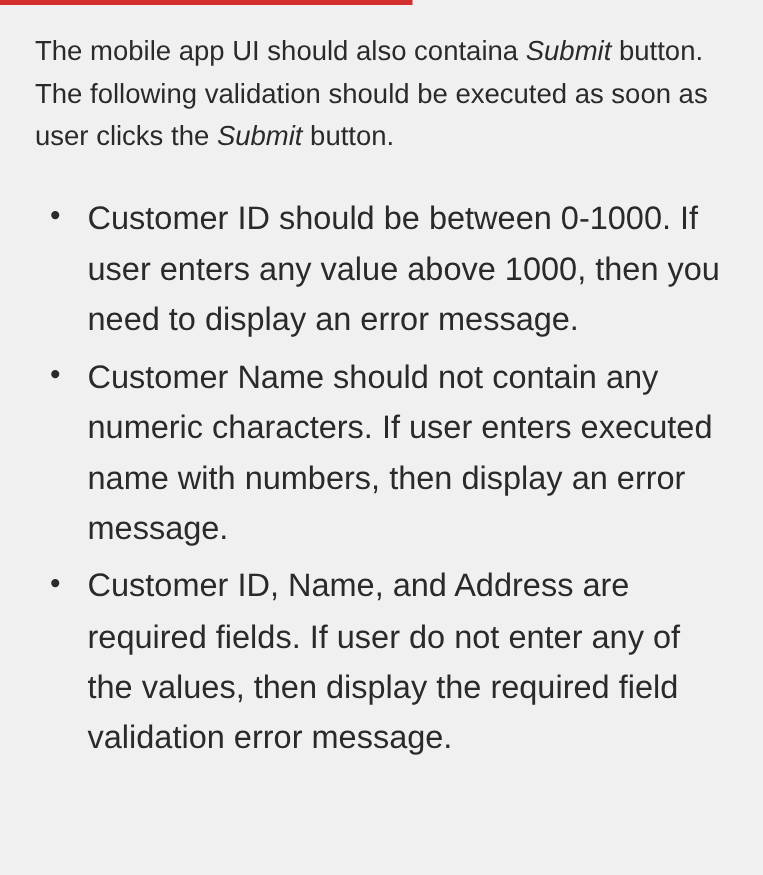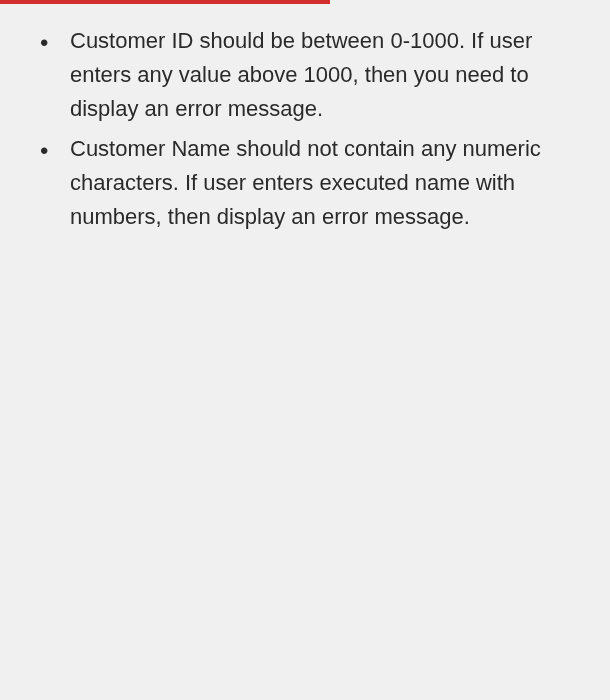--- a/index.html
+++ b/index.html
@@ -31,37 +31,41 @@
     .italic {
       font-style: italic;
     }
     ul.bullets {
       list-style: none;
       padding-left: 0;
     }
     ul.bullets li {
       position: relative;
       padding-left: 42px;
-      font-size: 22px;
+      font-size: 26px;
       line-height: 1.55;
       margin-bottom: 6px;
     }
     ul.bullets li::before {
       content: "•";
       position: absolute;
       left: 12px;
       top: 0;
       font-size: 24px;
       color: #2a2a2a;
     }
   </style>
 </head>
 <body>
 
 <div class="top-bar"></div>
 
 <div class="content">
+  <p class="intro">
+    <span>The mobile app UI should also containa </span><span class="italic">Submit</span><span> button. The following validation should be executed as soon as user clicks the </span><span class="italic">Submit</span><span> button.</span>
+  </p>
 
   <ul class="bullets">
     <li>Customer ID should be between 0-1000. If user enters any value above 1000, then you need to display an error message.</li>
     <li>Customer Name should not contain any numeric characters. If user enters executed name with numbers, then display an error message.</li>
+    <li>Customer ID, Name, and Address are required fields. If user do not enter any of the values, then display the required field validation error message.</li>
   </ul>
 </div>
 
 </body></html>

